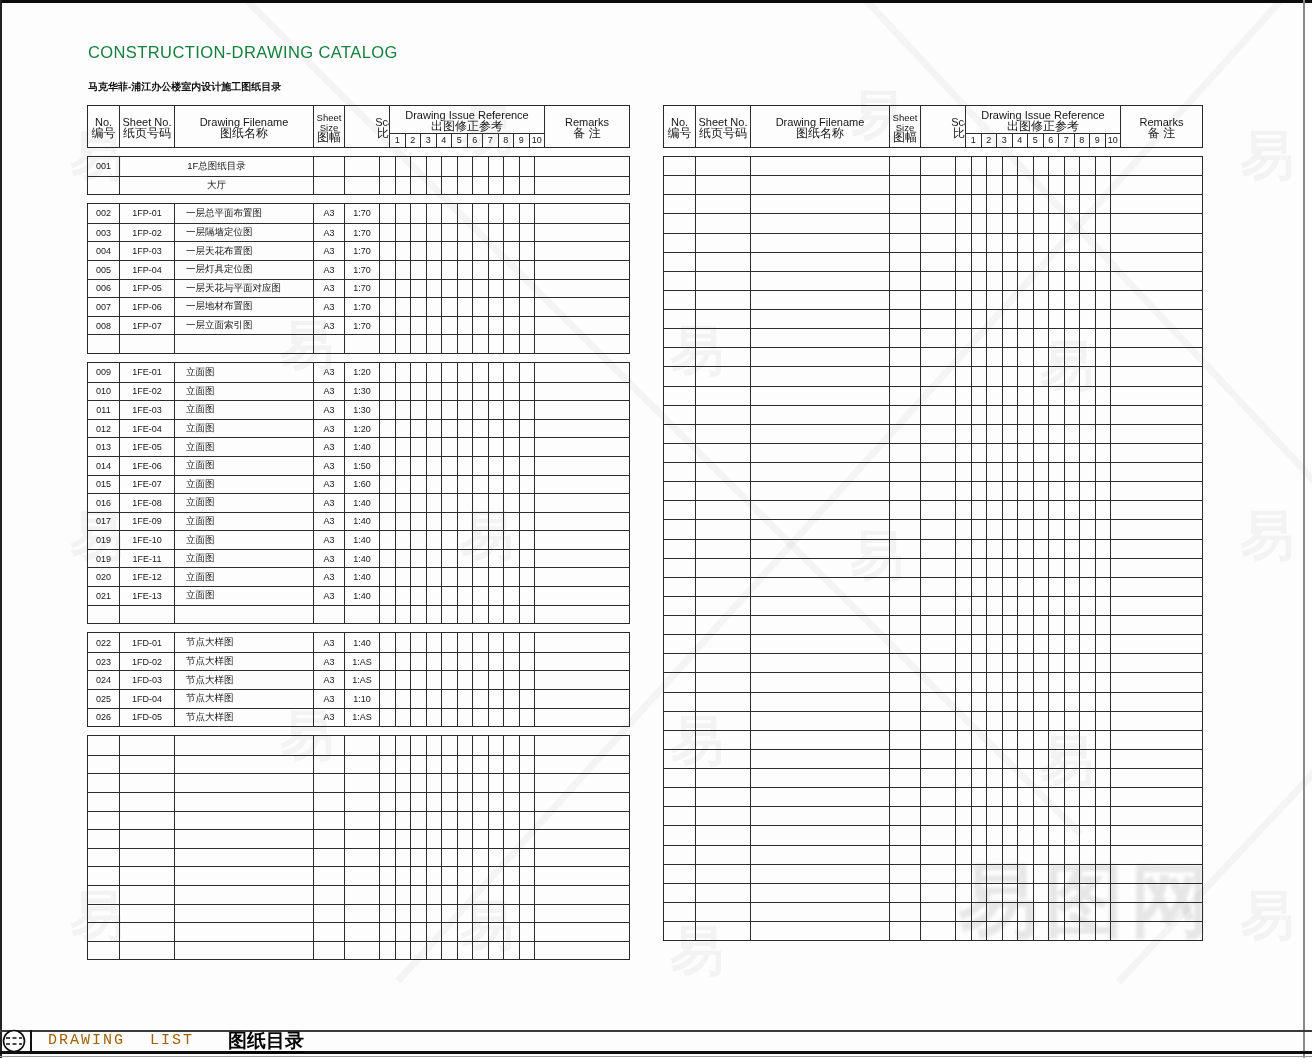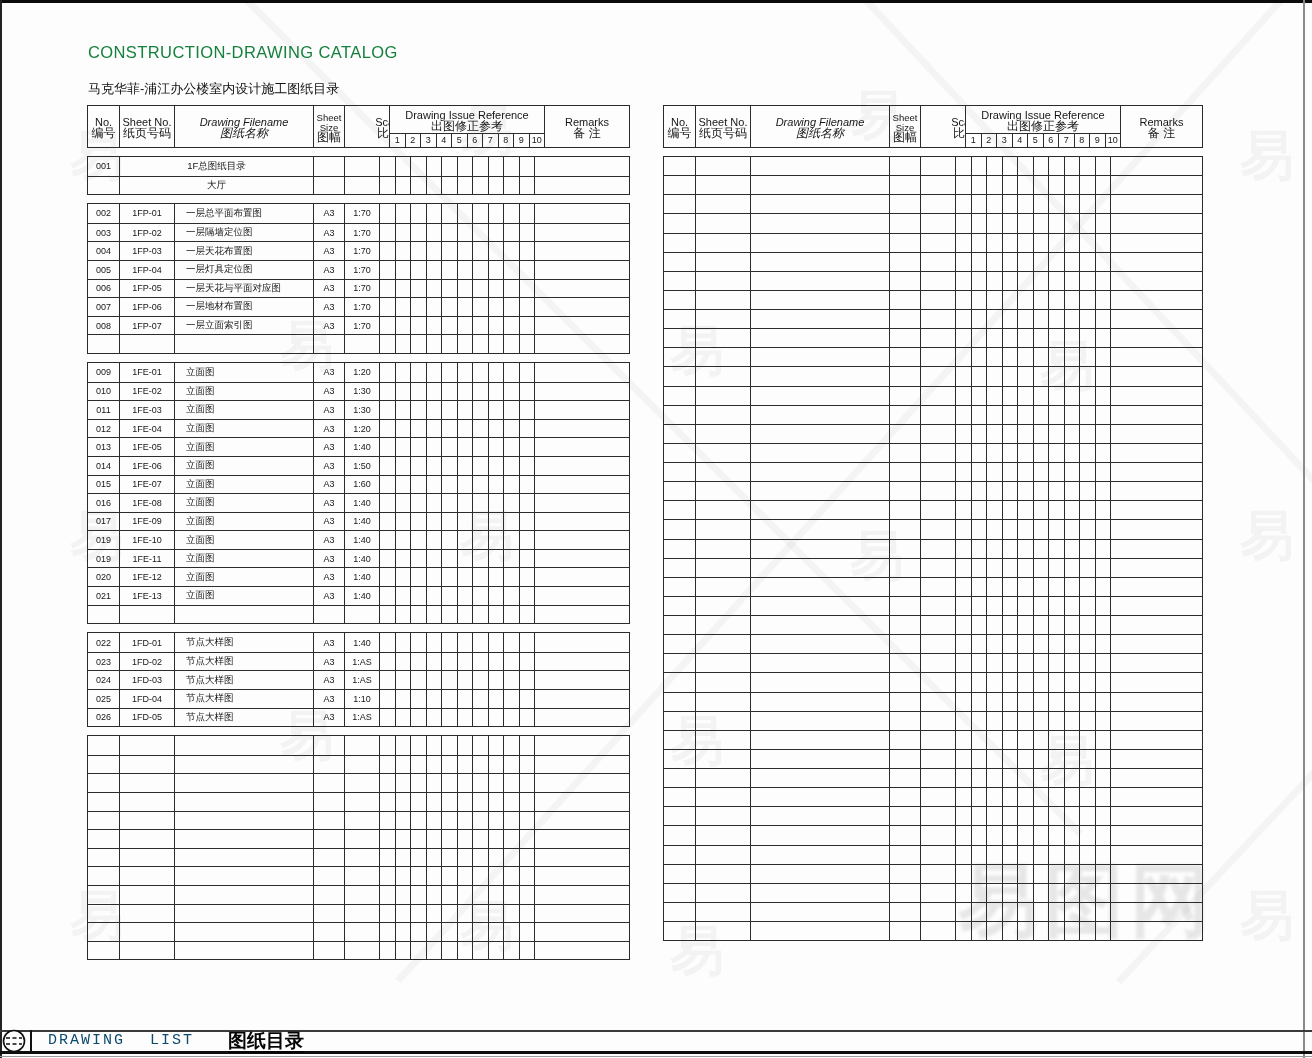--- a/index.html
+++ b/index.html
@@ -16,34 +16,34 @@
   
   .wm-layer{position:absolute;inset:0;pointer-events:none;}
   .wm-glyph{position:absolute;font-size:54px;color:#555;opacity:.055;font-weight:bold;}
   .wm-streak{position:absolute;width:1500px;height:7px;background:rgba(170,170,170,.10);}
   .wm-big{position:absolute;left:958px;top:848px;font-size:80px;font-weight:bold;color:#9a9a9a;
           opacity:.22;filter:blur(1.5px);letter-spacing:6px;white-space:nowrap;}
 
   
   .title{position:absolute;left:88px;top:44px;font-size:16.5px;line-height:17px;
          letter-spacing:.4px;color:#15803d;font-weight:500;}
-  .subtitle{position:absolute;left:88px;top:80px;font-size:13px;font-weight:normal;color:#111;}
+  .subtitle{position:absolute;left:88px;top:80px;font-size:10px;font-weight:bold;color:#111;}
 
   
   .table{position:absolute;top:105px;border-radius:16px;}
   .table.left{left:87px;width:543px;}
   .table.right{left:663px;width:540px;}
   .thead{display:flex;height:43px;border:1.5px solid #2a2a2a;box-sizing:border-box;}
   .h-cell{box-sizing:border-box;border-left:1px solid #2c2c2c;display:flex;flex-direction:column;
           align-items:center;justify-content:center;gap:1px;overflow:hidden;}
   .h-cell:first-child{border-left:none;}
   .h-en{font-size:11px;line-height:11px;white-space:nowrap;}
   .h-en-sm{font-size:9.5px;line-height:9px;white-space:nowrap;}
   .h-cn{font-size:12px;line-height:8px;white-space:nowrap;}
-  .w-no{width:31px;}.w-sheet{width:55px;}.w-name{width:139px;font-style:italic;}
+  .w-no{width:31px;}.w-sheet{width:55px;}.w-name{width:139px;}
   .w-size{width:31px;}.w-scale{width:35px;padding-left:44px;}.w-issue{width:155px;}.w-rem{flex:1;}
   .h-issue{padding:0;align-items:stretch;justify-content:flex-start;gap:0;}
   .issue-top{flex:1;display:flex;flex-direction:column;align-items:center;justify-content:center;gap:1px;}
   .issue-nums{height:14px;display:flex;border-top:1px solid #2c2c2c;box-sizing:border-box;}
   .issue-nums span{flex:1;border-left:1px solid #2c2c2c;font-size:9px;line-height:13px;
                    text-align:center;box-sizing:border-box;}
   .issue-nums span:first-child{border-left:none;}
 
   .tblock{border:1.5px solid #2a2a2a;margin-top:8px;box-sizing:border-box;}
   .trow{display:flex;height:18.6px;box-sizing:border-box;}
@@ -62,21 +62,21 @@
   .c-rem{flex:1;}
   .tbody-uniform{display:flex;flex-direction:column;height:785px;}
   .tbody-uniform .trow{height:auto;flex:1;}
 
   
   .footer-line-top{position:absolute;left:0;top:1030px;width:1312px;height:1.5px;background:#3a3a3a;}
   .footer-line-bottom{position:absolute;left:0;top:1051px;width:1312px;height:2.5px;background:#0e0e0e;}
   .footer-divider{position:absolute;left:30px;top:1030px;width:1.5px;height:22px;background:#111;}
   .footer-icon{position:absolute;left:1px;top:1029px;}
   .footer-en{position:absolute;left:48px;top:1032px;font-family:"Liberation Mono","DejaVu Sans Mono",monospace;
-             font-size:15px;letter-spacing:2px;word-spacing:14px;color:#0c4a6e;}
+             font-size:15px;letter-spacing:2px;word-spacing:14px;color:#a16207;}
   .footer-cn{position:absolute;left:228px;top:1031px;font-size:19px;font-weight:bold;color:#050505;
              border-bottom:2.5px solid #050505;padding-bottom:1px;line-height:19px;}
 </style>
 </head>
 <body>
 
 <div class="page">
 
   <div class="wm-layer">
     <div class="wm-streak" style="left:-200px;top:300px;transform:rotate(45deg);"></div>

